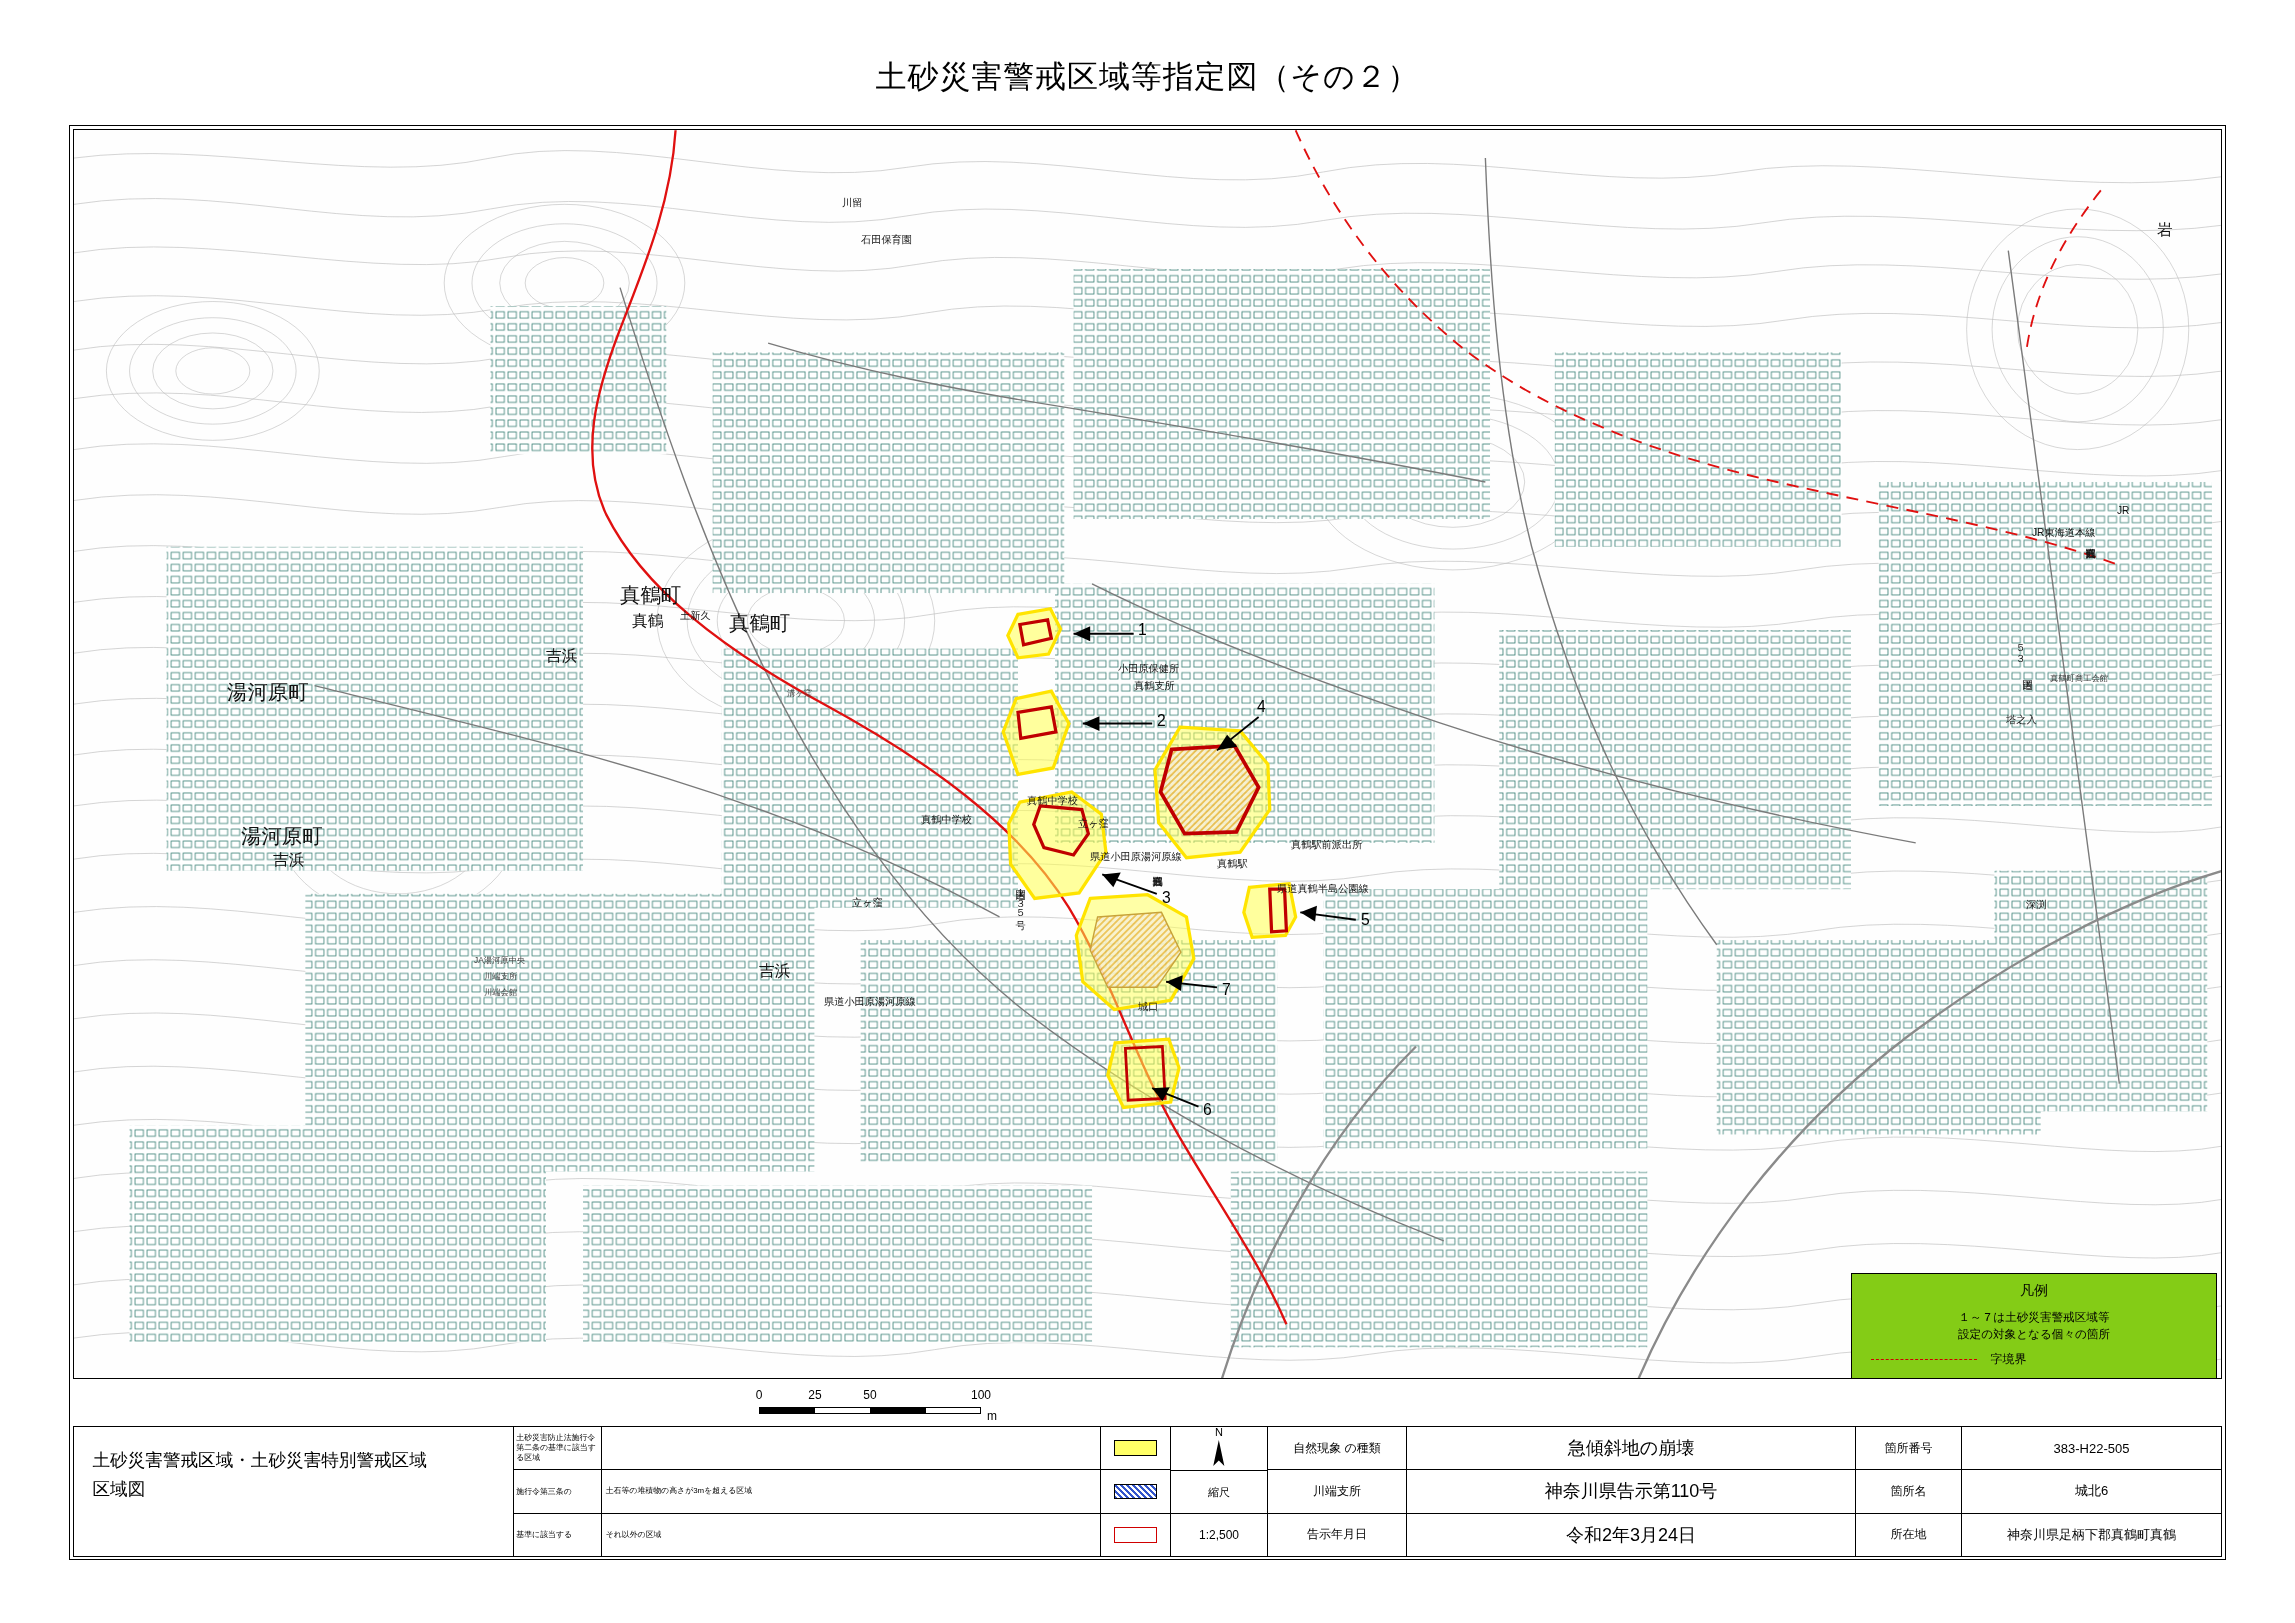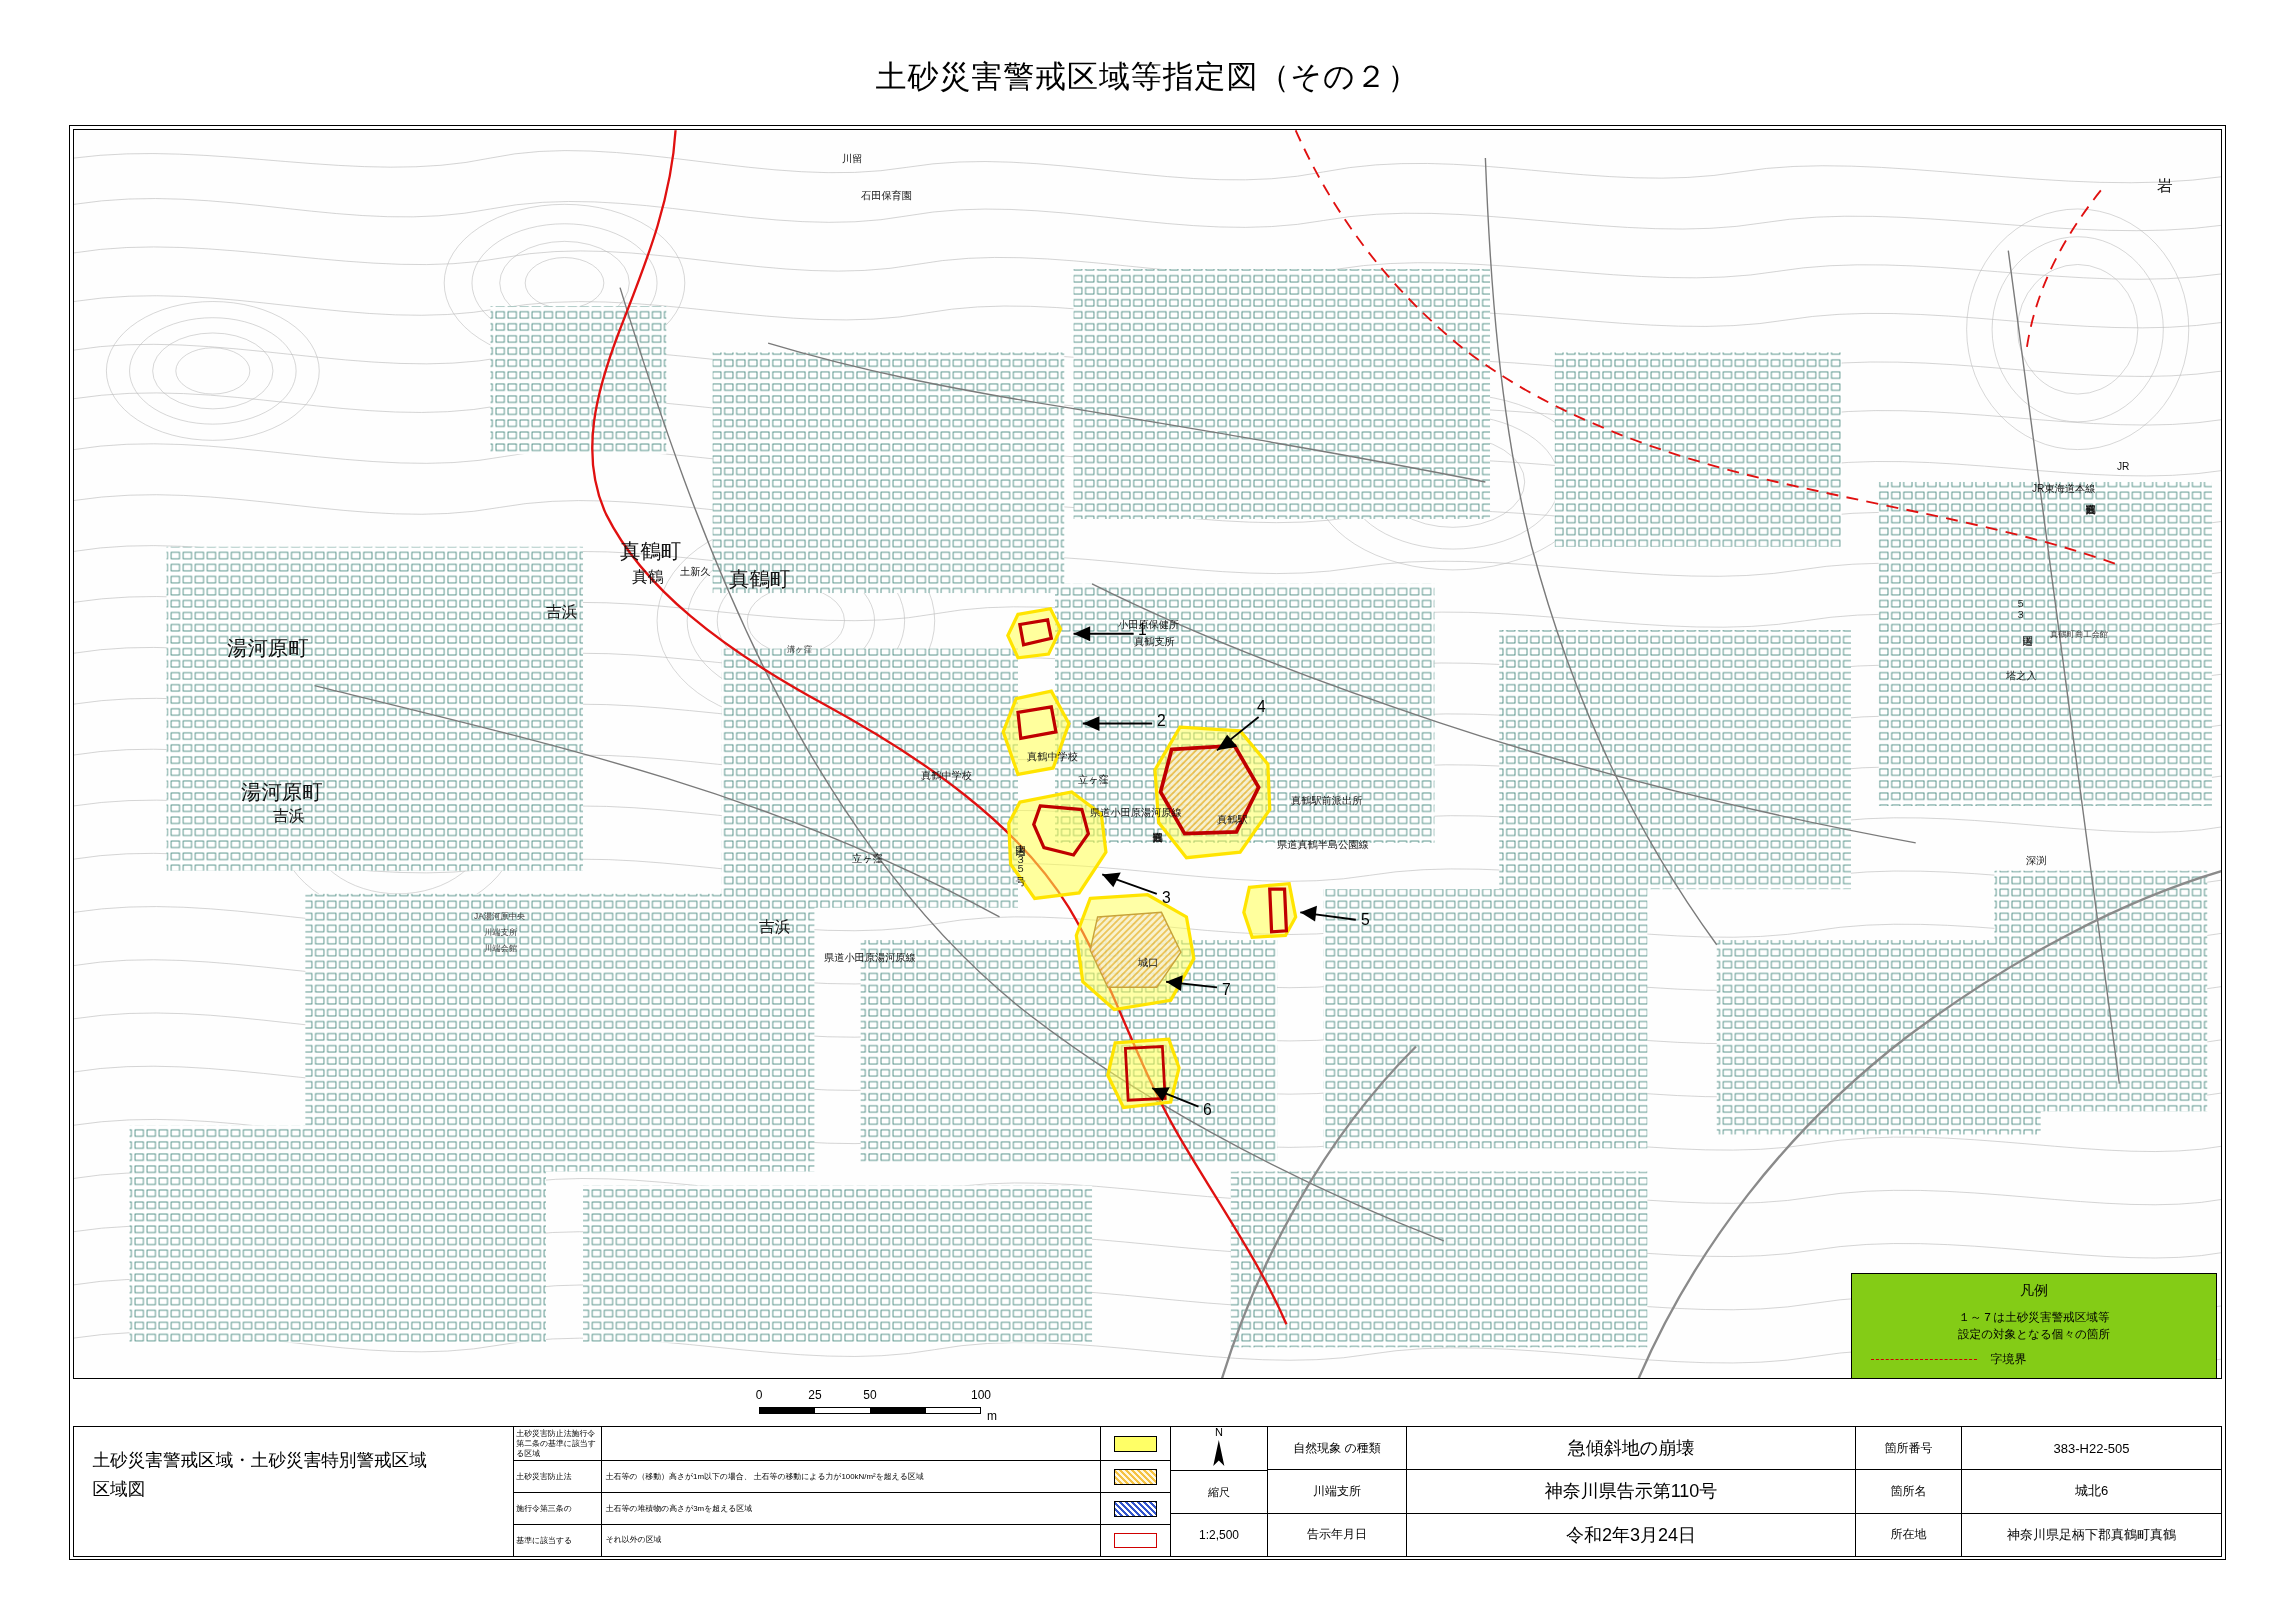--- a/index.html
+++ b/index.html
@@ -19,21 +19,21 @@
   }
 
   
   #map{
     position:absolute;left:73px;top:129px;width:2149px;height:1250px;
     box-sizing:border-box;border:1.4px solid #000;overflow:hidden;background:#fefefe;
   }
   #map svg{position:absolute;left:0;top:0;}
 
   .maplabel{
-    position:absolute;font-size:12px;color:#111;white-space:nowrap;
+    position:absolute;font-size:12px;color:#111;white-space:nowrap;margin-top:44px;
   }
   .maplabel.big{font-size:20.4px;}
   .maplabel.mid{font-size:15.7px;}
   .maplabel.sm{font-size:10.2px;}
   .maplabel.xs{font-size:8.3px;color:#3a3a3a;}
   .maplabel.vert{writing-mode:vertical-rl;text-orientation:upright;}
 
   .callout{position:absolute;font-size:15.7px;color:#000;}
 
   
@@ -343,28 +343,20 @@
 
     <div class="cell" id="b-criteria">
       <div class="crow">
         <div class="c1">土砂災害防止法施行令第二条の基準に該当する区域</div>
         <div class="c2"></div>
         <div class="c3">
             <div class="sw yellow"></div>
           </div>
       </div>
       <div class="crow">
-        <div class="c1">土砂災害防止法</div>
-        <div class="c2">土石等の（移動）高さが1m以下の場合、
-土石等の移動による力が100kN/m²を超える区域</div>
-        <div class="c3">
-            <div class="sw hatchy"></div>
-          </div>
-      </div>
-      <div class="crow">
         <div class="c1">施行令第三条の</div>
         <div class="c2">土石等の堆積物の高さが3mを超える区域</div>
         <div class="c3">
             <div class="sw hatchb"></div>
           </div>
       </div>
       <div class="crow">
         <div class="c1">基準に該当する</div>
         <div class="c2">それ以外の区域</div>
         <div class="c3">

